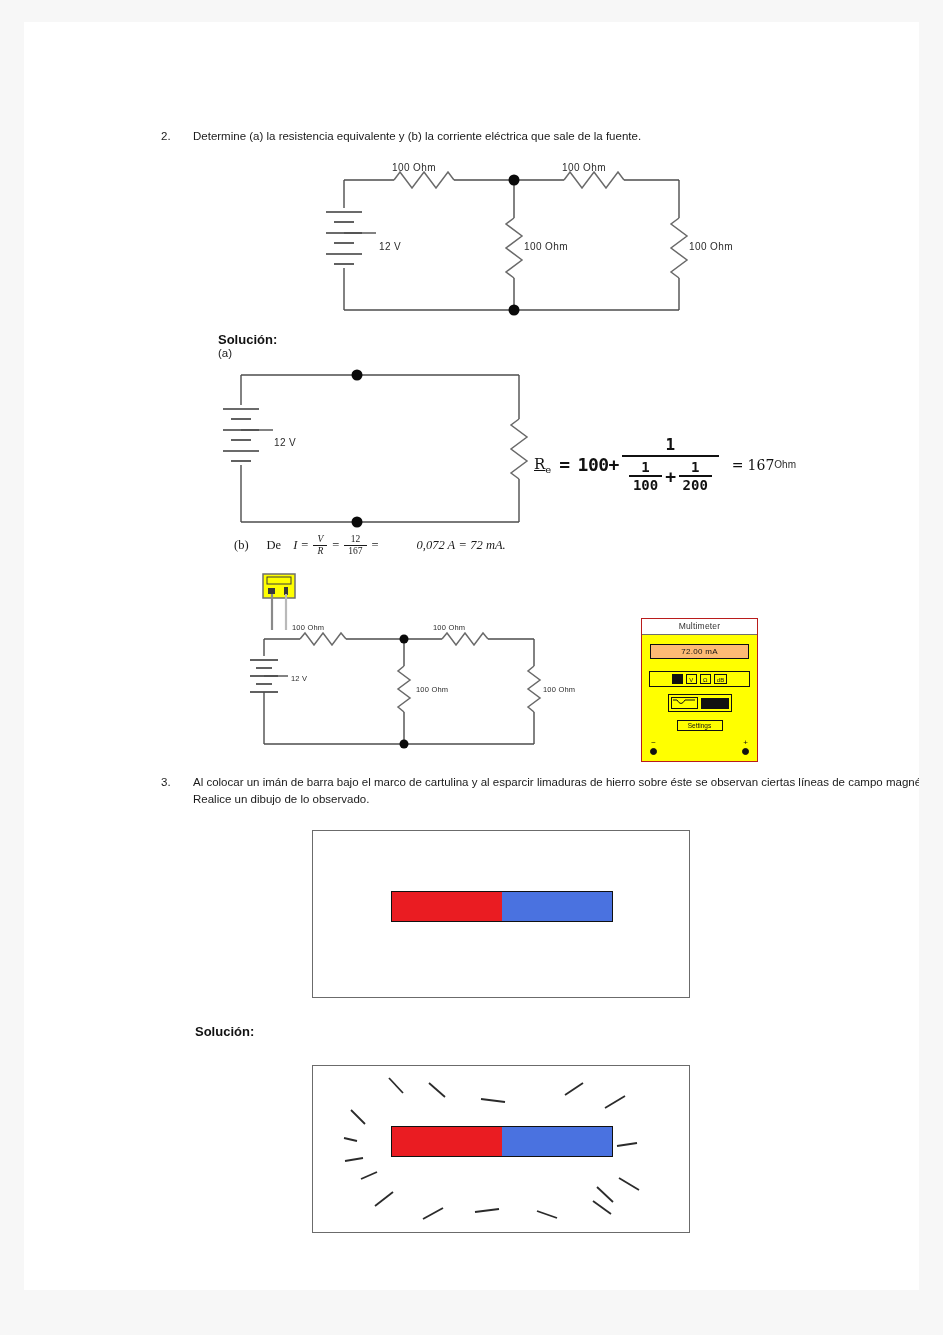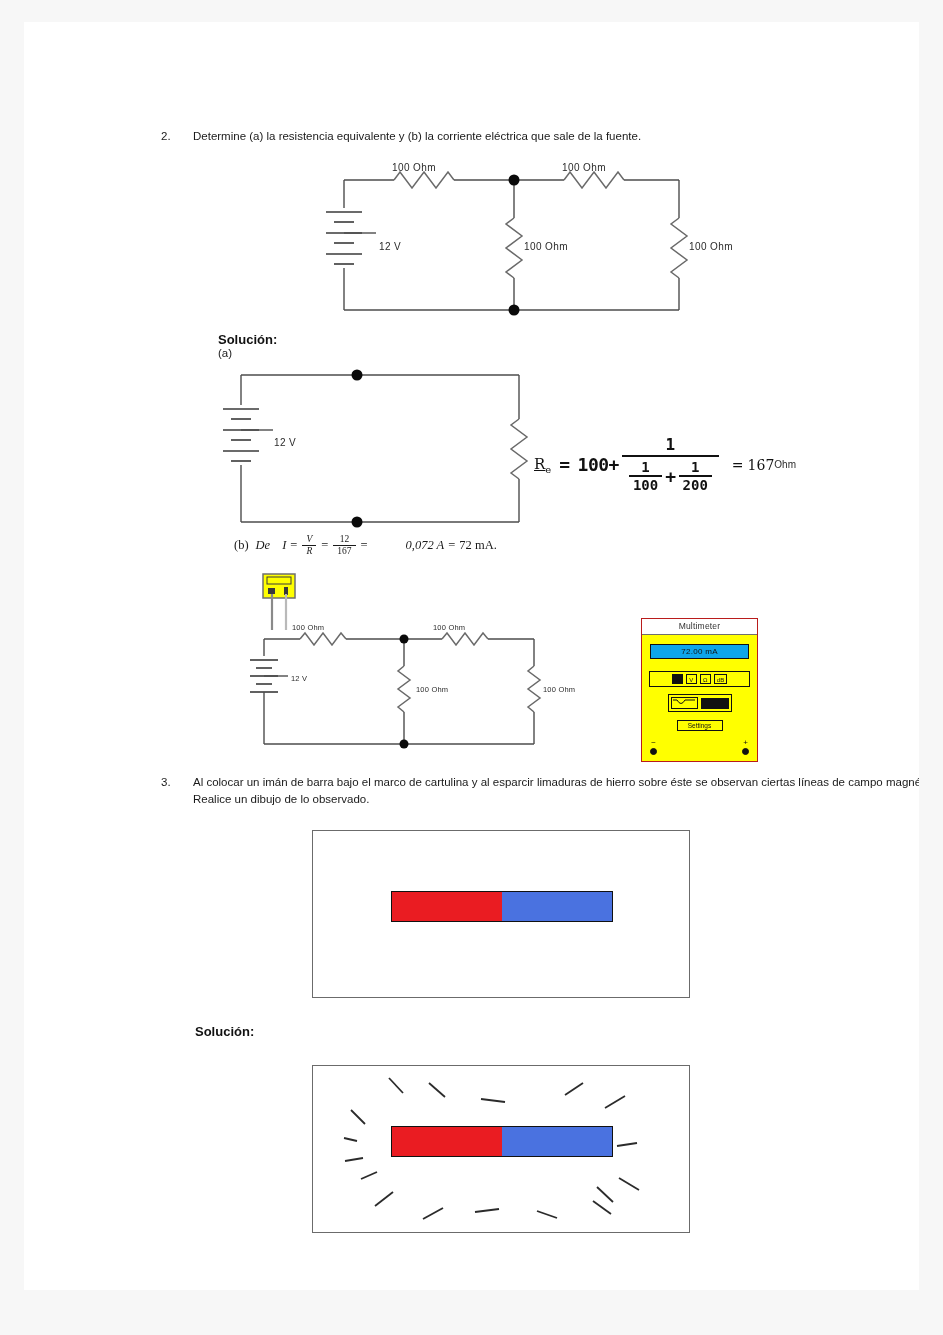--- a/index.html
+++ b/index.html
@@ -126,21 +126,21 @@
   .mm-title {
     background: #ffffff;
     border-bottom: 1px solid #6f6f6f;
     text-align: center;
     font-size: 8.5px;
     color: #333;
     padding: 2px 0 3px;
     letter-spacing: .2px;
   }
   .mm-display {
-    background: #0ea5e9;
+    background: #fdba74;
     border: 1px solid #111;
     margin: 9px 8px 0;
     text-align: center;
     font-size: 8px;
     color: #111;
     padding: 2px 0;
     letter-spacing: .3px;
   }
   .mm-modes {
     border: 1px solid #111;
@@ -310,38 +310,38 @@
         </span>
       </span>
     </span>
     <span class="res-val" style="margin-left:10px;">=</span>
     <span class="res-val" style="margin-left:4px;">167</span>
     <span class="ohm-unit">Ohm</span>
   </div>
 
   <div class="mathline" style="left:210px; top:512px;">
     <span>(b)</span>
-    <span style="margin-left:7px;font-style:italic;">De</span>
+    <span style="margin-left:18px;">De</span>
     <span style="margin-left:12px;"><i>I</i></span>
     <span style="margin:0 4px;">=</span>
     <span class="mfrac">
       <span style="font-style:italic;">V</span>
       <span class="mbar"></span>
       <span style="font-style:italic;">R</span>
     </span>
     <span style="margin:0 4px;">=</span>
     <span class="mfrac">
       <span>12</span>
       <span class="mbar"></span>
       <span>167</span>
     </span>
     <span style="margin:0 4px;">=</span>
     <span style="font-style:italic;margin-left:34px;">0,072 A</span>
     <span style="margin:0 4px;">=</span>
-    <span style="">72 mA.</span>
+    <span style="font-style:italic;">72 mA.</span>
   </div>
 
   <div style="position:absolute; left:220px; top:552px;">
     <svg width="70" height="58" viewBox="0 0 70 58">
       <rect x="19" y="0" width="32" height="24" fill="#ffff00" stroke="#6f6f6f" stroke-width="1.5"></rect>
       <rect x="23" y="3" width="24" height="7" fill="#ffff00" stroke="#3a3a3a" stroke-width="1"></rect>
       <rect x="24" y="14" width="7" height="6" fill="#3a3a3a"></rect>
       <rect x="40" y="13" width="4" height="8" fill="#3a3a3a"></rect>
       <path d="M28,20 L28,56" stroke="#8a8a8a" stroke-width="2.2" fill="none"></path>
       <path d="M42,20 L42,56" stroke="#b9b9b9" stroke-width="2.2" fill="none"></path>

